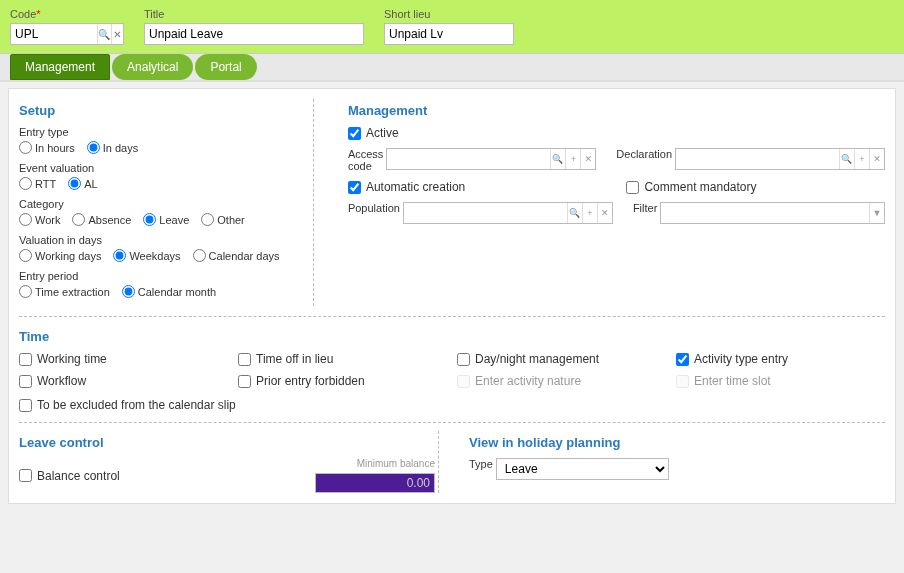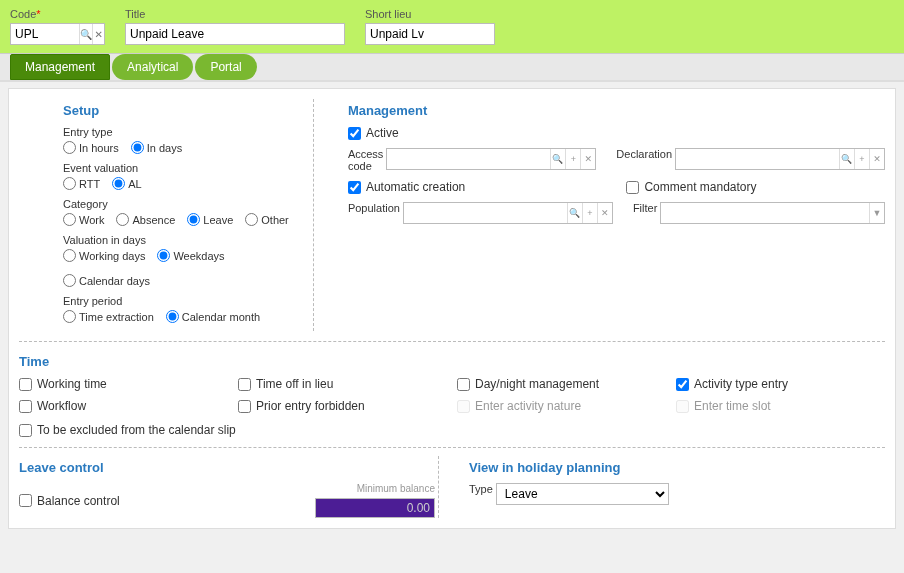--- a/index.html
+++ b/index.html
@@ -79,21 +79,20 @@
     .main-content {
       background: #fff;
       margin: 6px 8px;
       border: 1px solid #ddd;
       padding: 10px;
     }
 
     .two-col {
       display: flex;
       gap: 24px;
-      margin-left: 44px;
     }
     .left-col { flex: 1; border-right: 1px dashed #bbb; padding-right: 20px; }
     .right-col { flex: 1; padding-left: 10px; }
 
     .section-title {
       color: #2a7abf;
       font-size: 13px;
       font-weight: bold;
       margin-bottom: 8px;
       margin-top: 4px;
@@ -273,21 +272,21 @@
     }
   </style>
 </head>
 <body>
 
 <div class="top-bar">
   <div class="field-group">
     <label>
       <span>Code</span><span class="required">*</span>
     </label>
-    <div class="input-with-icons" style="width:95px;">
+    <div class="input-with-icons" style="width:114px;">
       <input type="text" value="UPL" style="">
       <div class="icon-btn">🔍</div>
       <div class="icon-btn">✕</div>
     </div>
   </div>
   <div class="field-group">
     <label>Title</label>
     <input type="text" class="plain-input" style="width: 220px;" value="Unpaid Leave">
   </div>
   <div class="field-group">

